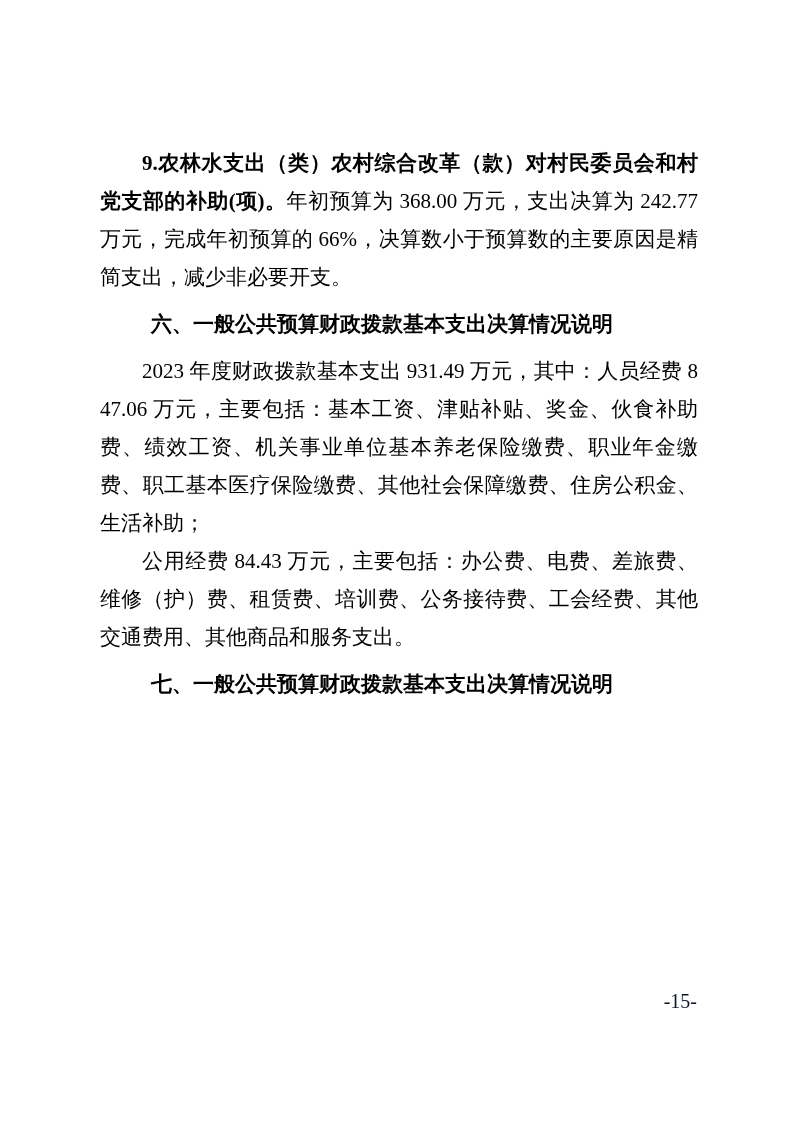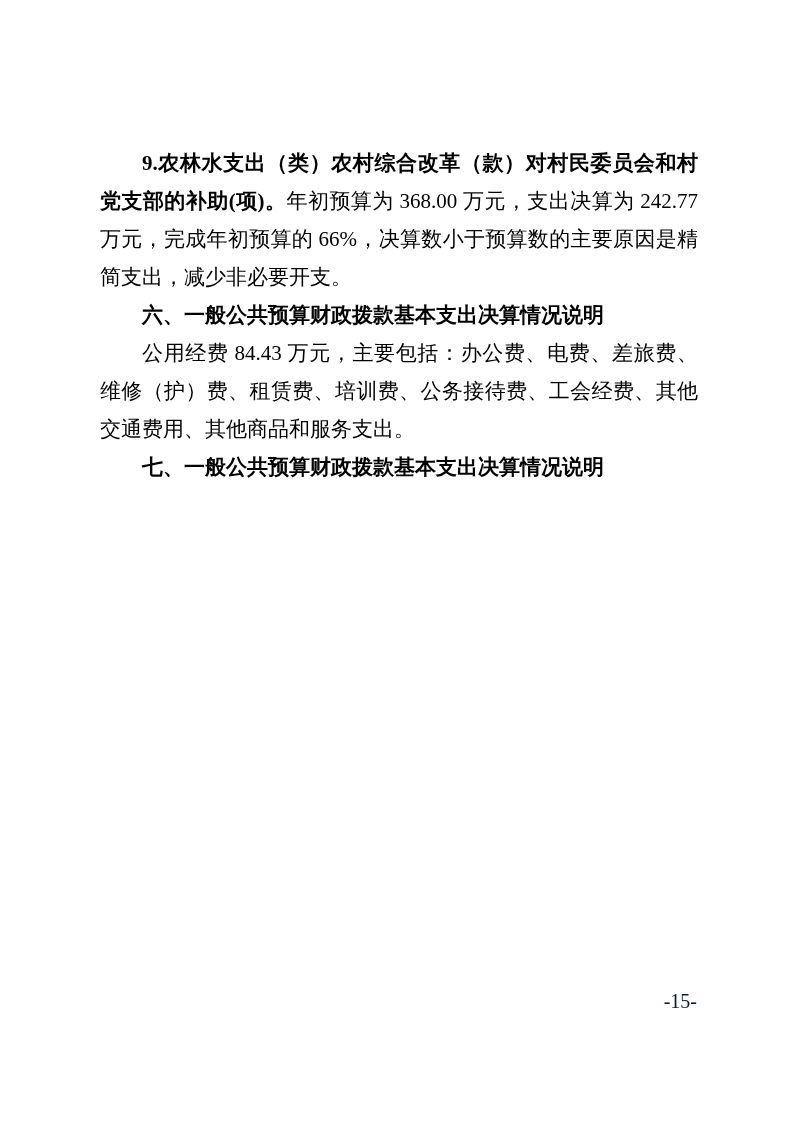--- a/index.html
+++ b/index.html
@@ -29,21 +29,21 @@
     }
     .para {
       margin: 0;
       text-indent: 2em;
       word-break: break-all;
     }
     .lead {
       font-weight: bold;
     }
     .heading {
-      margin: 0;
+      margin: 9px;
       text-indent: 2em;
       font-weight: bold;
     }
     .page-number {
       position: absolute;
       right: 96px;
       top: 986px;
       font-size: 20px;
       line-height: 30px;
       font-family: "Liberation Serif", "DejaVu Serif", serif;
@@ -55,20 +55,21 @@
 
 <div class="page">
   <div class="content">
 
     <p class="para"><span class="lead">9.农林水支出（类）农村综合改革（款）对村民委员会和村党支部的补助(项)。</span><span>年初预算为 368.00 万元，支出决算为 242.77 万元，完成年初预算的 66%，决算数小于预算数的主要原因是精简支出，减少非必要开支。</span></p>
 
 
 
     <p class="heading">六、一般公共预算财政拨款基本支出决算情况说明</p>
 
+    <p class="para">2023 年度财政拨款基本支出 931.49 万元，其中：人员经费 847.06 万元，主要包括：基本工资、津贴补贴、奖金、伙食补助费、绩效工资、机关事业单位基本养老保险缴费、职业年金缴费、职工基本医疗保险缴费、其他社会保障缴费、住房公积金、生活补助；</p>
 
     <p class="para">公用经费 84.43 万元，主要包括：办公费、电费、差旅费、维修（护）费、租赁费、培训费、公务接待费、工会经费、其他交通费用、其他商品和服务支出。</p>
 
     <p class="heading">七、一般公共预算财政拨款基本支出决算情况说明</p>
 
 
   </div>
 
   <div class="page-number">-15-</div>
 </div>

